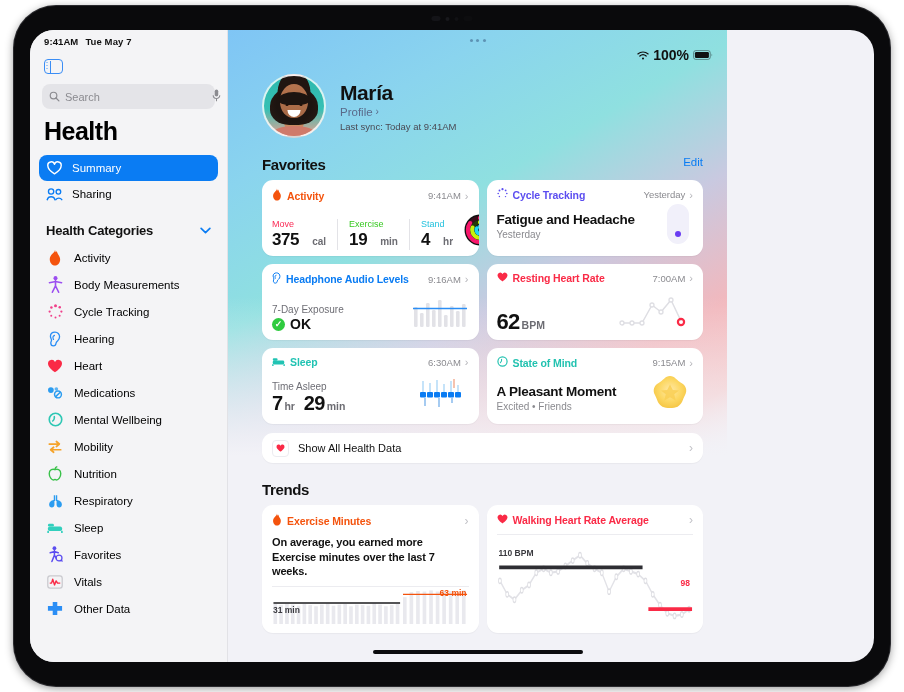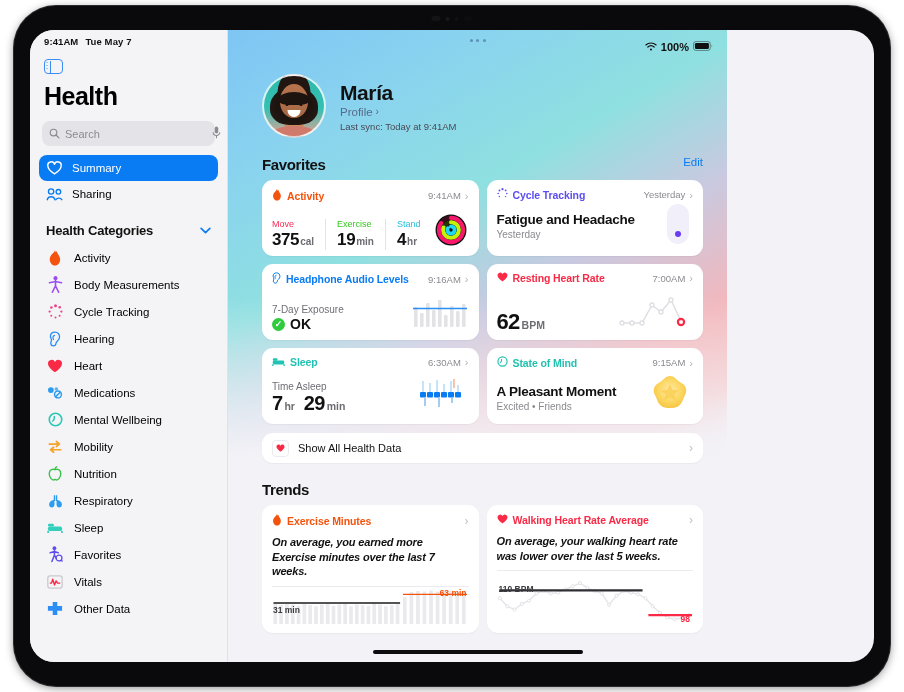--- a/index.html
+++ b/index.html
@@ -110,23 +110,23 @@
     flex: 1; position: relative; overflow: hidden;
     background: #f2f2f7;
   }
   #grad {
     position: absolute; left:0; top:0; right:0; height: 430px;
     background:
       linear-gradient(to bottom, rgba(242,242,247,0) 62%, #f2f2f7 99%),
       linear-gradient(150deg, #7fc5f5 0%, #8ad4ee 22%, #8fe0e0 42%, #c9c9e0 60%, #f2b8bd 78%, #f7bdbd 90%, #f2f2f7 100%);
   }
   #status-right {
-    position: absolute; right: 14px; top: 11px;
+    position: absolute; right: 14px; top: 17px;
     display:flex; align-items:flex-end; gap: 4px;
-    font-size: 11px; font-weight: 600; color: #111;
+    font-size: 14px; font-weight: 600; color: #111;
   }
   #top-dots { position:absolute; left: 50%; top: 9px; transform: translateX(-50%); display:flex; gap:3.5px; }
   #top-dots i { width:3px;height:3px;border-radius:50%;background:#4f7ea0; opacity:.75;}
 
   #scroll { position: absolute; inset: 0; padding: 0 18px 0 18px; }
 
   
   #profile { display:flex; align-items:center; gap:14px; padding: 44px 0 0 16px; }
   #avatar {
     width: 64px; height: 64px; border-radius: 50%;
@@ -197,21 +197,21 @@
   .card-meta .c { color:#b5b5ba; font-size:11px; }
 
   .fav-card { height: 76px; }
   .fav-body { margin-top: 11px; display:flex; align-items:flex-end; justify-content:space-between; }
 
   .metrics { display:flex; align-items:flex-start; }
   .metric { padding-right: 11px; }
   .metric + .metric { border-left: 1px solid #e3e3e7; padding-left: 11px; }
   .metric .lbl { font-size: 9px; font-weight: 400; margin-bottom: 1px; }
   .metric .val { font-size: 17px; font-weight: 700; color:#111; letter-spacing:-.4px; }
-  .metric .val small { font-size: 10px; font-weight:600; color:#6c6c72; letter-spacing:0; margin-left:1px;}
+  .metric .val small { font-size: 10px; font-weight:600; color:#6c6c72; letter-spacing:0; margin-left:1px;padding-left:12px;}
 
   .big-line { font-size: 13.5px; font-weight: 700; color:#111; letter-spacing:-.25px;}
   .sub-line { font-size: 10px; color:#8a8a8f; margin-top: 2px;}
   .plain-lbl { font-size: 10px; color:#6e6e75; }
   .big-num { font-size: 22px; font-weight:700; color:#111; letter-spacing:-.7px; }
   .big-num small { font-size:10.5px; font-weight:600; color:#6c6c72; letter-spacing:0; margin-left:2px;}
 
   .ok-row { display:flex; align-items:center; gap:5px; margin-top:1px;}
   .ok-badge { width:13px;height:13px;border-radius:50%;background:#2fcb3f; color:#fff;
     font-size:9px; display:flex;align-items:center;justify-content:center; font-weight:700;}
@@ -221,21 +221,21 @@
     margin: 9px 6px 0 16px; background:#fff; border-radius: 11px;
     height: 30px; display:flex; align-items:center; gap:9px; padding: 0 10px;
     box-shadow: 0 1px 1px rgba(0,0,0,.04);
   }
   .show-all .hbox { width:17px;height:17px;border-radius:4px; background:#fff;
      border:1px solid #ececf0; display:flex;align-items:center;justify-content:center; }
   .show-all .lbl { flex:1; font-size:11px; color:#111; }
   .show-all .c { color:#c2c2c7; font-size:12px; }
 
   .trend-card { height: 128px; display:flex; flex-direction:column;}
-  .trend-desc { font-size: 11px; font-weight:700; color:#111; line-height: 1.32; margin-top: 7px; letter-spacing:-.15px;font-style:italic;}
+  .trend-desc { font-size: 11px; font-weight:700; color:#111; line-height: 1.32; margin-top: 7px; letter-spacing:-.15px;}
   .trend-chart { flex:1; position:relative; margin-top: 7px; border-top: 1px solid #ececf0; }
 
   #home-indicator {
     position:absolute; left:50%; bottom: 8px; transform:translateX(-50%);
     width: 210px; height: 4px; border-radius: 3px; background:#0c0c0e;
   }
   .label-pill { position:absolute; font-size:8.5px; font-weight:700; }
 </style>
 </head>
 <body>
@@ -252,39 +252,39 @@
   <div id="app">
 
     <div id="sidebar">
 
       <div class="status-left">
         <span>9:41AM</span>
         <span>Tue May 7</span>
       </div>
 
       <div class="sb-toggle"></div>
-
-      <div id="sb-title">Health</div>
 
       <div id="search-wrap">
         <span class="mag">
           <svg width="11" height="11" viewBox="0 0 16 16">
                 <circle cx="6.6" cy="6.6" r="4.8" fill="none" stroke="#8b8b90" stroke-width="1.7"></circle>
                 <line x1="10.2" y1="10.2" x2="14.4" y2="14.4" stroke="#8b8b90" stroke-width="1.9" stroke-linecap="round"></line>
               </svg>
         </span>
         <input id="search-input" placeholder="Search" style="">
         <span>
           <svg width="9" height="13" viewBox="0 0 10 15">
                 <rect x="3" y="0.6" width="4" height="8" rx="2" fill="#8b8b90"></rect>
                 <path d="M1.2 7.2a3.8 3.8 0 0 0 7.6 0" fill="none" stroke="#8b8b90" stroke-width="1.2"></path>
                 <line x1="5" y1="11.3" x2="5" y2="14" stroke="#8b8b90" stroke-width="1.2"></line>
               </svg>
         </span>
       </div>
+
+      <div id="sb-title">Health</div>
 
       <div class="nav-list">
         <div class="nav-item active">
           <span class="ico">
             <svg width="15" height="14" viewBox="0 0 18 16">
                   <path d="M9 15C9 15 1 10.2 1 5.3A4.1 4.1 0 0 1 9 3.6 4.1 4.1 0 0 1 17 5.3C17 10.2 9 15 9 15z" fill="none" stroke="#fff" stroke-width="1.7" stroke-linejoin="round"></path>
                 </svg>
           </span>
           <span>Summary</span>
         </div>
@@ -832,21 +832,20 @@
               <div class="card-title" style="color:#fa2a46">
                 <span>
                   <svg width="11" height="10" viewBox="0 0 12 11">
                         <path d="M6 10.4S.5 6.9.5 3.7A2.9 2.9 0 0 1 6 2.3 2.9 2.9 0 0 1 11.5 3.7C11.5 6.9 6 10.4 6 10.4z" fill="#fa2a46"></path>
                       </svg>
                 </span>
                 <span>Walking Heart Rate Average</span>
               </div>
               <span class="c" style="color:#c2c2c7;font-size:12px">›</span>
             </div>
-            <div class="trend-desc">On average, your walking heart rate was lower over the last 5 weeks.</div>
             <div class="trend-chart">
               <svg width="100%" height="100%" viewBox="0 0 270 66" preserveAspectRatio="none" style="position:absolute;inset:0;">
                 <polyline fill="none" stroke="#e2e2e7" stroke-width="1.6" stroke-linejoin="round" points="4,34 14,44 24,48 34,41 44,37 54,28 64,25 74,28 84,27 94,23 104,19 114,15 124,21 134,25 144,28 154,42 164,31 174,25 184,27 194,29 204,34 214,44 224,52 234,58 244,60 254,59 264,55"></polyline>
                 <g fill="#fff" stroke="#dedee3" stroke-width="1.1">
                   <circle cx="4" cy="34" r="2"></circle>
                       <circle cx="14" cy="44" r="2"></circle>
                       <circle cx="24" cy="48" r="2"></circle>
                   <circle cx="34" cy="41" r="2"></circle>
                       <circle cx="44" cy="37" r="2"></circle>
                       <circle cx="54" cy="28" r="2"></circle>

